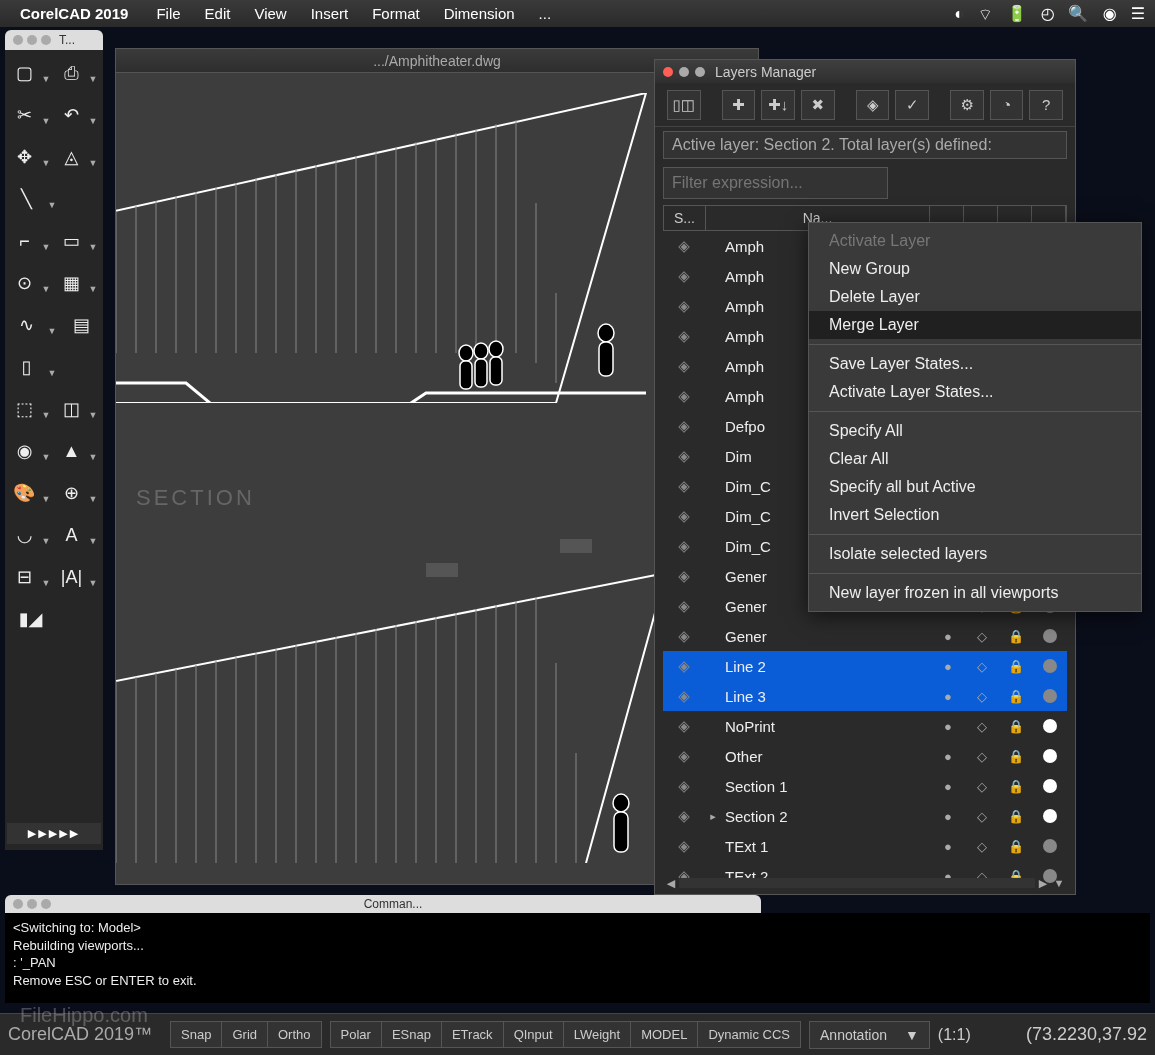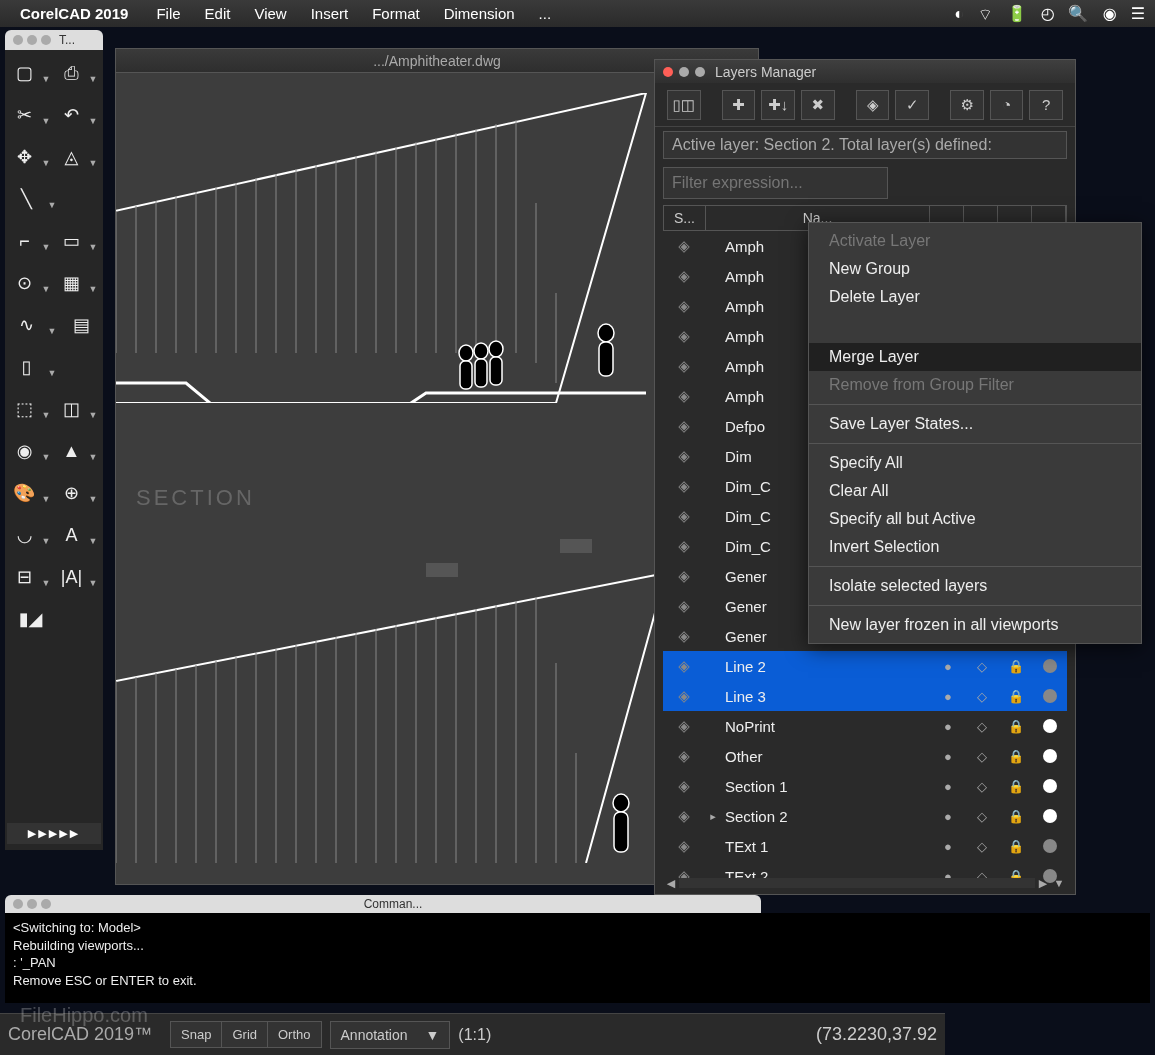--- a/index.html
+++ b/index.html
@@ -55,30 +55,30 @@
 .lcell-clr { width: 34px; display: flex; align-items: center; justify-content: center; }
 .clrdot { width: 14px; height: 14px; border-radius: 50%; }
 .layerscroll { position: absolute; bottom: 4px; left: 8px; right: 8px; height: 14px; display: flex; align-items: center; }
 .layerscroll .track { flex: 1; height: 10px; background: #333; }
 .layerscroll .arrow { width: 16px; text-align: center; color: #aaa; font-size: 11px; }
 
 
 .ctxmenu { position: absolute; left: 808px; top: 222px; width: 334px; background: #3a3a3a; border: 1px solid #555; box-shadow: 0 4px 20px rgba(0,0,0,0.6); z-index: 100; padding: 4px 0; }
 .ctxitem { height: 28px; display: flex; align-items: center; padding: 0 20px; font-size: 16px; color: #eee; }
 .ctxitem.disabled { color: #777; }
-.ctxitem.hover { background: #202020; margin-top: 32px; }
+.ctxitem.hover { background: #202020; }
 .ctxsep { height: 1px; background: #555; margin: 5px 0; }
 
 
 .cmdwin-title { position: absolute; left: 5px; top: 895px; width: 756px; height: 18px; background: #ddd; border-radius: 6px 6px 0 0; display: flex; align-items: center; padding-left: 8px; gap: 4px; }
 .cmdwin-title .lbl { font-size: 12px; color: #333; flex: 1; text-align: center; padding-right: 30px; }
 .cmdwin { position: absolute; left: 5px; top: 913px; width: 1145px; height: 90px; background: #000; color: #eee; font-family: "Menlo", monospace; font-size: 13px; padding: 6px 8px; line-height: 1.35; }
 
 
-.statusbar { position: absolute; left: 0; bottom: 0; width: 945px; height: 42px; background: #2a2a2a; border-top: 1px solid #444; display: flex; align-items: center; padding: 0 8px; gap: 8px; font-size: 14px; color: #ccc; }
+.statusbar { position: absolute; left: 0; bottom: 0; width: 1155px; height: 42px; background: #2a2a2a; border-top: 1px solid #444; display: flex; align-items: center; padding: 0 8px; gap: 8px; font-size: 14px; color: #ccc; }
 .statusbar .appver { font-size: 18px; color: #aaa; margin-right: 10px; }
 .sgroup { display: flex; border: 1px solid #555; }
 .sbtn { padding: 5px 10px; border-right: 1px solid #555; background: #333; font-size: 13px; }
 .sbtn:last-child { border-right: none; }
 .ssel { border: 1px solid #555; padding: 5px 10px; background: #333; display: flex; align-items: center; gap: 18px; }
 .statusbar .coords { margin-left: auto; font-size: 18px; }
 .statusbar .ratio { font-size: 16px; }
 
 .watermark { position: absolute; left: 20px; top: 1004px; font-size: 20px; color: rgba(255,255,255,0.25); z-index: 200; }
 </style>
@@ -560,23 +560,23 @@
       <span class="arrow">▶</span>
       <span class="arrow">▼</span>
   </div>
 </div>
 
 <div class="ctxmenu" id="ctxmenu">
     <div class="ctxitem disabled">Activate Layer</div>
     <div class="ctxitem">New Group</div>
     <div class="ctxitem">Delete Layer</div>
     <div class="ctxitem hover">Merge Layer</div>
-    <div class="ctxitem disabled">Remove from Group Filter</div>
     <div class="ctxsep"></div>
     <div class="ctxitem">Save Layer States...</div>
+    <div class="ctxitem">Activate Layer States...</div>
     <div class="ctxsep"></div>
     <div class="ctxitem">Specify All</div>
     <div class="ctxitem">Clear All</div>
     <div class="ctxitem">Specify all but Active</div>
     <div class="ctxitem">Invert Selection</div>
     <div class="ctxsep"></div>
     <div class="ctxitem">Isolate selected layers</div>
     <div class="ctxsep"></div>
     <div class="ctxitem">New layer frozen in all viewports</div>
   </div>
@@ -594,20 +594,29 @@
   <div>Remove ESC or ENTER to exit.</div>
 </div>
 
 <div class="statusbar">
   <span class="appver">CorelCAD 2019™</span>
   <div class="sgroup">
     <div class="sbtn">Snap</div>
     <div class="sbtn">Grid</div>
     <div class="sbtn">Ortho</div>
   </div>
+  <div class="sgroup">
+    <div class="sbtn">Polar</div>
+    <div class="sbtn">ESnap</div>
+    <div class="sbtn">ETrack</div>
+    <div class="sbtn">QInput</div>
+    <div class="sbtn">LWeight</div>
+    <div class="sbtn">MODEL</div>
+    <div class="sbtn">Dynamic CCS</div>
+  </div>
   <div class="ssel">
     <span>Annotation</span>
       <span>▼</span>
   </div>
   <span class="ratio">(1:1)</span>
   <span class="coords">(73.2230,37.92</span>
 </div>
 
 <div class="watermark">FileHippo.com</div>
 

